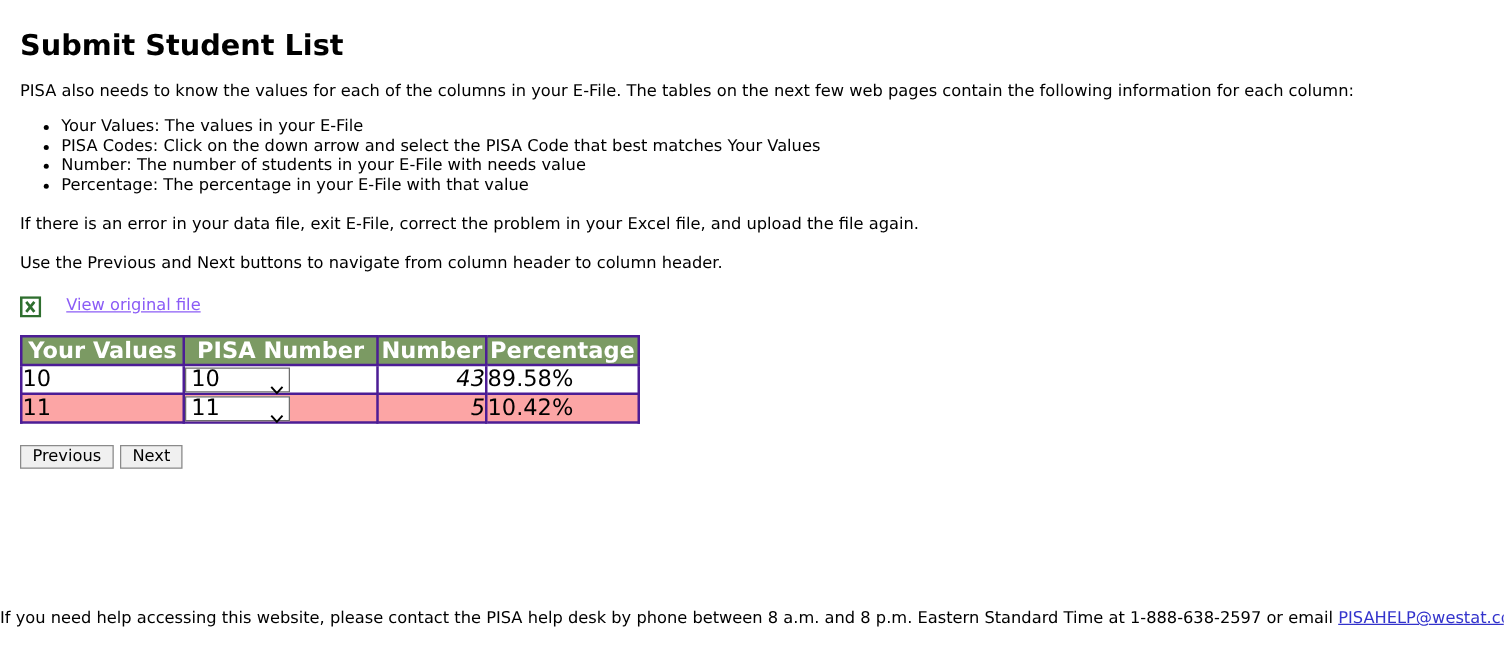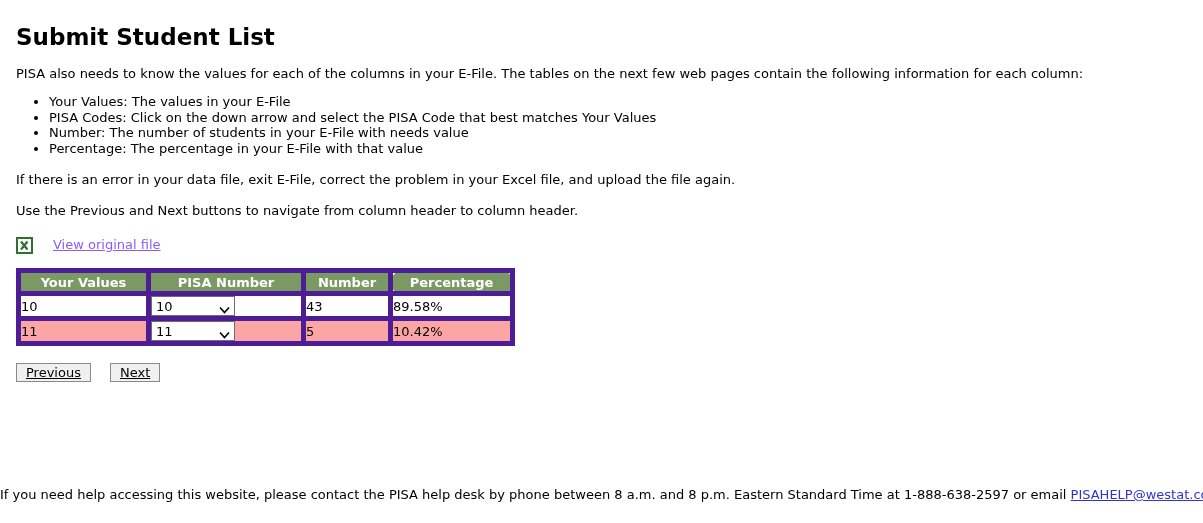--- a/index.html
+++ b/index.html
@@ -64,44 +64,44 @@
   .table-heading {
     font-weight: bold;
     margin-top: 30px;
   }
   table.values-table {
     border-collapse: collapse;
     margin-top: 14px;
   }
   table.values-table th,
   table.values-table td {
-    border: 5px solid #4c1d95;
-    font-size: 13px;
+    border: 2px solid #4c1d95;
+    font-size: 18px;
     padding: 0;
     margin-top: 35px;
   }
   table.values-table th {
     background: #7b9a63;
     color: #ffffff;
     font-weight: bold;
     height: 23px;
     text-align: center;
   }
   table.values-table td {
     height: 20px;
     vertical-align: middle;
   }
   td.col-your-values { width: 130px; text-align: left; padding-left: 4px; }
   th.col-your-values { width: 130px; }
   td.col-pisa-codes  { width: 155px; padding-left: 4px; }
   th.col-pisa-codes  { width: 155px; }
-  td.col-number      { width: 87px;  text-align: left; }
+  td.col-number      { width: 87px;  text-align: right; font-style: italic; }
   th.col-number      { width: 87px; }
   td.col-percentage  { width: 122px; text-align: left; }
-  th.col-percentage  { width: 122px; border-radius: 11px; }
+  th.col-percentage  { width: 122px; }
   tr.row-alt td {
     background: #fca5a5;
   }
   .select-box {
     width: 84px;
     height: 20px;
     background: #ffffff;
     border: 1px solid #6d6d6d;
     display: inline-flex;
     align-items: center;
@@ -110,22 +110,21 @@
     cursor: default;
   }
   .select-box .chev {
     display: inline-block;
     width: 11px;
     height: 8px;
   }
   .buttons-row {
     margin-top: 17px;
     display: flex;
-    gap: 19px;
-    text-decoration: underline;
+    gap: 5px;
   }
   button.nav-btn {
     font-family: "DejaVu Sans", "Liberation Sans", sans-serif;
     font-size: 13px;
     background: #f0f0f0;
     border: 1px solid #8a8a8a;
     padding: 0 9px;
     height: 19px;
     line-height: 17px;
     color: #000;

